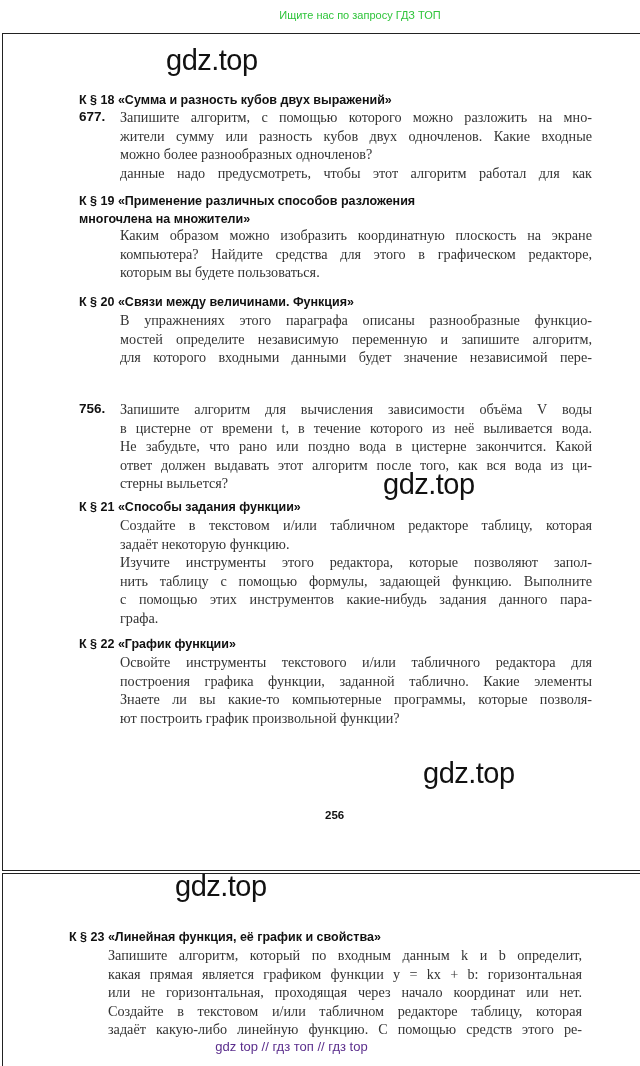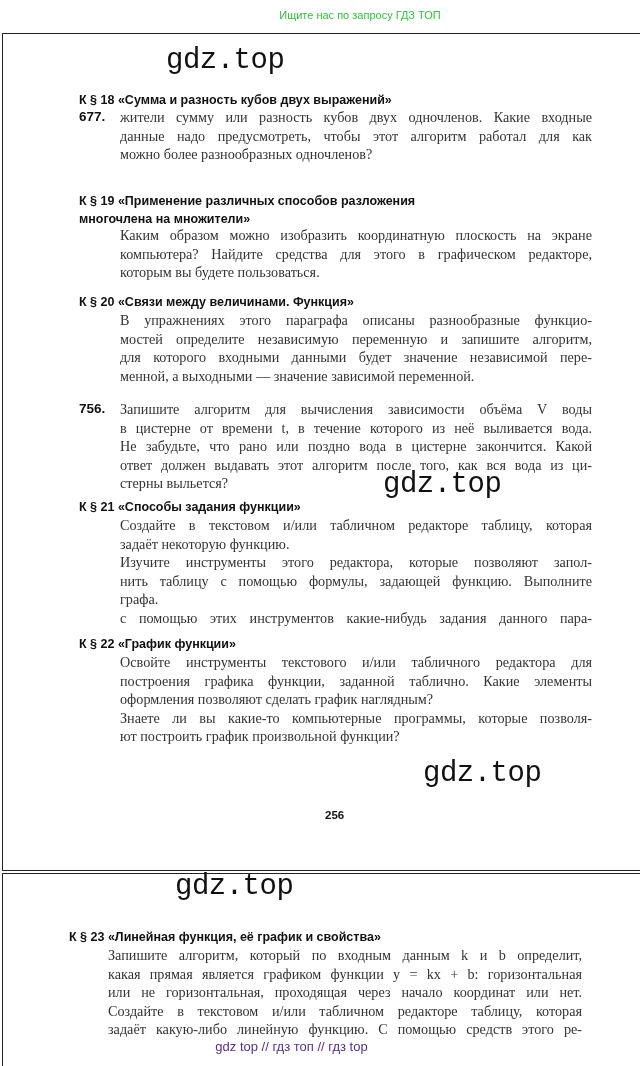--- a/index.html
+++ b/index.html
@@ -1,87 +1,86 @@
 <!DOCTYPE html>
 <html><head>
 <meta charset="utf-8">
 <style>
   html, body { margin:0; padding:0; background:#ffffff; }
   body { width:640px; height:1066px; position:relative; overflow:hidden; font-family:"Liberation Serif", serif; color:#2a2a2a; }
   .top-banner { position:absolute; left:0; top:0; width:640px; height:30px; text-align:center; line-height:30px; font-family:"Liberation Sans", sans-serif; font-size:11px; color:#2ec43a;padding-left:40px; }
   .page { position:absolute; left:2px; width:660px; background:#fff; border:1.5px solid #222; border-right:none; box-sizing:border-box; }
   .page1 { top:33px; height:838px; }
   .page2 { top:873px; height:200px; }
-  .wm { position:absolute; font-family:Liberation Mono, monospace; color:#111; font-size:29px; letter-spacing:-0.5px; }
+  .wm { position:absolute; font-family:Liberation Sans, sans-serif; color:#111; font-size:29px; letter-spacing:-0.5px; }
   .abs { position:absolute;padding-left:6px; }
   .head { font-family:"Liberation Sans", sans-serif; font-weight:bold; font-size:12.5px; color:#111; line-height:19px; white-space:nowrap; }
   .para { font-size:14.2px; line-height:18.6px; color:#333; text-align:justify; }
   .num { font-family:"Liberation Sans", sans-serif; font-weight:bold; font-size:13.5px; color:#111; }
   .pagenum { font-family:"Liberation Sans", sans-serif; font-weight:bold; font-size:11.5px; color:#111; }
   .bottom-banner { position:absolute; left:0; top:1039px; width:583px; text-align:center; font-family:"Liberation Sans", sans-serif; font-size:13px; color:#5a2d8c; }
   .line { display:block; text-align:justify; text-align-last:justify; white-space:nowrap; }
   .line.last { text-align-last:left; }
 </style>
 </head>
 <body>
 
 <div class="top-banner">Ищите нас по запросу ГДЗ ТОП</div>
 
 <div class="page page1">
   <div class="wm" style="left:163px; top:10px;">gdz.top</div>
 
   <div class="abs head" style="left:70px; top:57px;">К § 18 «Сумма и разность кубов двух выражений»</div>
   <div class="abs num" style="left:70px; top:75px;">677.</div>
   <div class="abs para" style="left:111px; top:74px; width:472px;">
+    <span class="line">Запишите алгоритм, с помощью которого можно разложить на мно-</span>
     <span class="line">жители сумму или разность кубов двух одночленов. Какие входные</span>
+    <span class="line last">можно более разнообразных одночленов?</span>
     <span class="line">данные надо предусмотреть, чтобы этот алгоритм работал для как</span>
-    <span class="line last">можно более разнообразных одночленов?</span>
   </div>
 
   <div class="abs head" style="left:70px; top:158px;">К § 19 «Применение различных способов разложения</div>
   <div class="abs head" style="left:70px; top:176px;">многочлена на множители»</div>
   <div class="abs para" style="left:111px; top:192px; width:472px;">
     <span class="line">Каким образом можно изобразить координатную плоскость на экране</span>
     <span class="line">компьютера? Найдите средства для этого в графическом редакторе,</span>
     <span class="line last">которым вы будете пользоваться.</span>
   </div>
 
   <div class="abs head" style="left:70px; top:259px;text-align:right;">К § 20 «Связи между величинами. Функция»</div>
   <div class="abs para" style="left:111px; top:277px; width:472px;">
     <span class="line">В упражнениях этого параграфа описаны разнообразные функцио-</span>
     <span class="line">мостей определите независимую переменную и запишите алгоритм,</span>
     <span class="line">для которого входными данными будет значение независимой пере-</span>
-    <span class="line last">менной, а выходными — значение зависимой переменной.</span>
   </div>
   <div class="abs num" style="left:70px; top:367px;">756.</div>
   <div class="abs para" style="left:111px; top:366px; width:472px;">
     <span class="line">Запишите алгоритм для вычисления зависимости объёма V воды</span>
     <span class="line">в цистерне от времени t, в течение которого из неё выливается вода.</span>
     <span class="line">Не забудьте, что рано или поздно вода в цистерне закончится. Какой</span>
     <span class="line">ответ должен выдавать этот алгоритм после того, как вся вода из ци-</span>
     <span class="line last">стерны выльется?</span>
   </div>
 
   <div class="wm" style="left:380px; top:434px;">gdz.top</div>
 
   <div class="abs head" style="left:70px; top:464px;">К § 21 «Способы задания функции»</div>
   <div class="abs para" style="left:111px; top:482px; width:472px;">
     <span class="line">Создайте в текстовом и/или табличном редакторе таблицу, которая</span>
     <span class="line last">задаёт некоторую функцию.</span>
     <span class="line">Изучите инструменты этого редактора, которые позволяют запол-</span>
     <span class="line">нить таблицу с помощью формулы, задающей функцию. Выполните</span>
+    <span class="line">с помощью этих инструментов какие-нибудь задания данного пара-</span>
     <span class="line last">графа.</span>
-    <span class="line">с помощью этих инструментов какие-нибудь задания данного пара-</span>
   </div>
 
   <div class="abs head" style="left:70px; top:601px;">К § 22 «График функции»</div>
   <div class="abs para" style="left:111px; top:619px; width:472px;">
     <span class="line">Освойте инструменты текстового и/или табличного редактора для</span>
     <span class="line">построения графика функции, заданной таблично. Какие элементы</span>
-    <span class="line last">оформления позволяют сделать график наглядным?</span>
     <span class="line">Знаете ли вы какие-то компьютерные программы, которые позволя-</span>
     <span class="line last">ют построить график произвольной функции?</span>
   </div>
 
   <div class="wm" style="left:420px; top:723px;">gdz.top</div>
   <div class="abs pagenum" style="left:316px; top:775px;">256</div>
 </div>
 
 <div class="page page2">
   <div class="wm" style="left:172px; top:-4px;">gdz.top</div>

